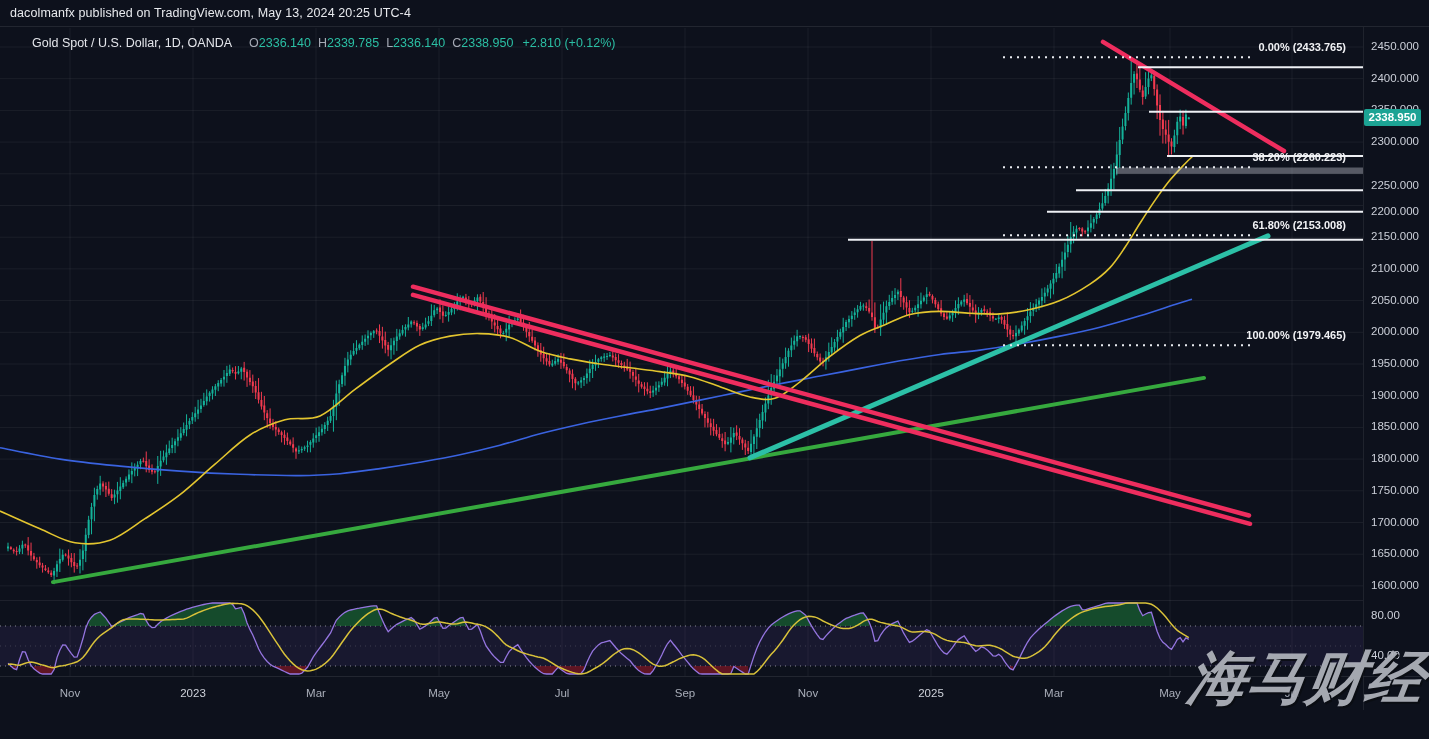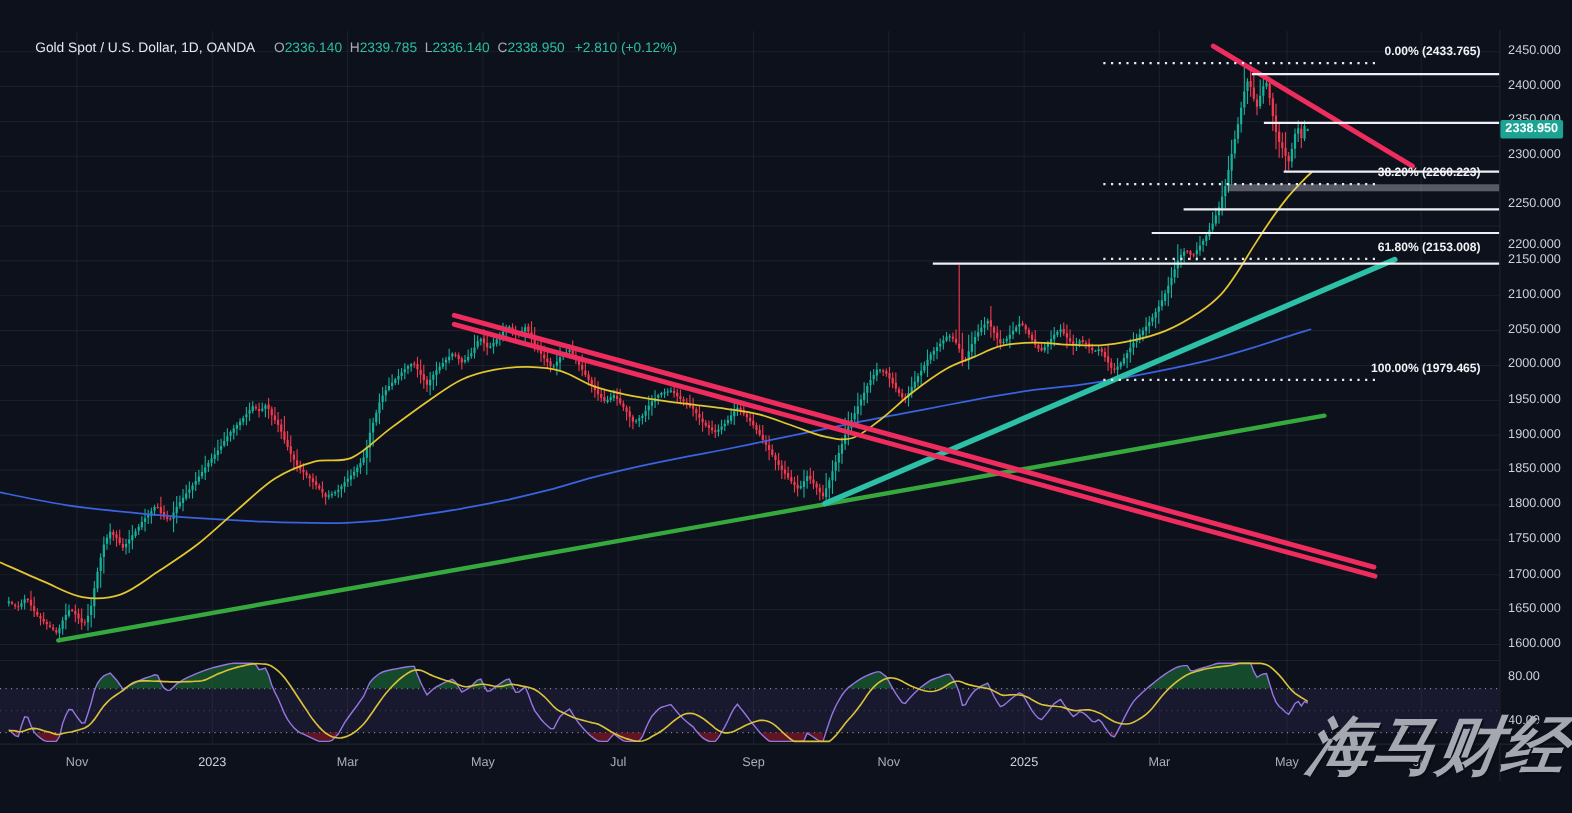--- a/index.html
+++ b/index.html
@@ -124,32 +124,35 @@
         <path d="M273.0,666.2L275.8,667.4L278.7,668.7L281.6,670.1L284.5,671.5L287.4,672.8L290.2,674.0L293.1,674.0L296.0,674.0L298.9,674.0L301.8,673.1L304.6,670.2L307.5,667.3L307.5,666L273.0,666Z" fill="rgba(150,25,40,0.60)"></path>
         <path d="M535.0,667.2L537.9,669.7L540.8,672.0L543.7,673.7L546.6,674.0L549.4,674.0L552.3,674.0L555.2,670.6L558.1,667.3L561.0,669.5L563.8,671.5L566.7,673.5L569.6,674.0L572.5,674.0L575.4,674.0L578.2,674.0L581.1,673.5L584.0,669.7L584.0,666L535.0,666Z" fill="rgba(150,25,40,0.60)"></path>
         <path d="M635.8,667.8L638.7,670.6L641.6,672.5L644.5,673.8L647.4,674.0L650.2,674.0L653.1,670.6L653.1,666L635.8,666Z" fill="rgba(150,25,40,0.60)"></path>
         <path d="M693.4,668.7L696.3,671.3L699.2,673.6L702.1,674.0L705.0,674.0L707.8,674.0L710.7,674.0L713.6,674.0L716.5,674.0L719.4,674.0L722.2,674.0L725.1,674.0L728.0,674.0L730.9,673.4L733.8,666.5L736.6,668.2L739.5,670.2L742.4,672.1L745.3,674.0L748.2,674.0L748.2,666L693.4,666Z" fill="rgba(150,25,40,0.60)"></path>
         <path d="M1010.2,668.7L1013.1,669.9L1013.1,666L1010.2,666Z" fill="rgba(150,25,40,0.60)"></path>
         <path d="M8.0,663.1L10.9,666.0L13.8,668.7L16.6,669.7L19.5,659.8L22.4,651.7L25.3,652.2L28.2,659.8L31.0,665.4L33.9,668.7L36.8,671.0L39.7,673.1L42.6,674.0L45.4,674.0L48.3,674.0L51.2,674.0L54.1,669.6L57.0,657.6L59.8,650.2L62.7,645.0L65.6,645.2L68.5,649.6L71.4,653.6L74.2,657.2L77.1,657.0L80.0,648.4L82.9,638.8L85.8,627.9L88.6,621.2L91.5,617.2L94.4,614.3L97.3,613.0L100.2,611.9L103.0,615.0L105.9,618.1L108.8,622.3L111.7,626.4L114.6,625.0L117.4,623.3L120.3,621.9L123.2,620.6L126.1,619.1L129.0,617.7L131.8,616.6L134.7,615.6L137.6,614.6L140.5,613.5L143.4,614.0L146.2,620.7L149.1,625.4L152.0,627.6L154.9,627.4L157.8,624.3L160.6,621.7L163.5,619.8L166.4,618.1L169.3,616.5L172.2,615.2L175.0,613.9L177.9,612.6L180.8,611.4L183.7,610.3L186.6,609.2L189.4,608.3L192.3,607.4L195.2,606.6L198.1,605.9L201.0,605.2L203.8,604.5L206.7,603.8L209.6,603.3L212.5,603.0L215.4,603.0L218.2,603.0L221.1,603.0L224.0,603.0L226.9,603.0L229.8,603.0L232.6,604.3L235.5,608.8L238.4,608.2L241.3,607.4L244.2,613.7L247.0,622.7L249.9,629.4L252.8,635.0L255.7,641.8L258.6,648.7L261.4,654.0L264.3,658.1L267.2,661.5L270.1,664.2L273.0,666.2L275.8,667.4L278.7,668.7L281.6,670.1L284.5,671.5L287.4,672.8L290.2,674.0L293.1,674.0L296.0,674.0L298.9,674.0L301.8,673.1L304.6,670.2L307.5,667.3L310.4,662.1L313.3,656.9L316.2,652.7L319.0,648.9L321.9,645.0L324.8,641.1L327.7,637.0L330.6,632.9L333.4,626.6L336.3,620.3L339.2,617.1L342.1,614.5L345.0,612.3L347.8,610.9L350.7,610.0L353.6,609.3L356.5,608.7L359.4,608.2L362.2,607.6L365.1,607.1L368.0,606.6L370.9,606.1L373.8,605.8L376.6,605.8L379.5,613.4L382.4,620.3L385.3,626.6L388.2,631.7L391.0,629.0L393.9,626.4L396.8,624.3L399.7,622.8L402.6,621.3L405.4,619.9L408.3,618.8L411.2,617.6L414.1,619.9L417.0,624.7L419.8,629.2L422.7,627.6L425.6,625.8L428.5,623.8L431.4,620.8L434.2,618.2L437.1,617.4L440.0,623.0L442.9,628.3L445.8,628.0L448.6,625.8L451.5,623.8L454.4,621.7L457.3,619.7L460.2,617.9L463.0,617.4L465.9,623.7L468.8,629.4L471.7,629.1L474.6,626.7L477.4,624.4L480.3,631.1L483.2,639.3L486.1,646.0L489.0,650.0L491.8,653.8L494.7,657.1L497.6,659.8L500.5,662.4L503.4,662.4L506.2,656.7L509.1,651.6L512.0,648.7L514.9,646.6L517.8,644.6L520.6,649.1L523.5,653.7L526.4,657.7L529.3,661.2L532.2,664.4L535.0,667.2L537.9,669.7L540.8,672.0L543.7,673.7L546.6,674.0L549.4,674.0L552.3,674.0L555.2,670.6L558.1,667.3L561.0,669.5L563.8,671.5L566.7,673.5L569.6,674.0L572.5,674.0L575.4,674.0L578.2,674.0L581.1,673.5L584.0,669.7L586.9,662.5L589.8,656.2L592.6,651.1L595.5,647.9L598.4,644.9L601.3,642.9L604.2,642.2L607.0,641.3L609.9,640.5L612.8,644.0L615.7,647.5L618.6,650.8L621.4,653.6L624.3,656.1L627.2,658.5L630.1,660.8L633.0,664.5L635.8,667.8L638.7,670.6L641.6,672.5L644.5,673.8L647.4,674.0L650.2,674.0L653.1,670.6L656.0,665.6L658.9,660.8L661.8,655.0L664.6,649.0L667.5,643.8L670.4,640.2L673.3,644.0L676.2,647.5L679.0,651.1L681.9,655.1L684.8,658.6L687.7,662.2L690.6,665.7L693.4,668.7L696.3,671.3L699.2,673.6L702.1,674.0L705.0,674.0L707.8,674.0L710.7,674.0L713.6,674.0L716.5,674.0L719.4,674.0L722.2,674.0L725.1,674.0L728.0,674.0L730.9,673.4L733.8,666.5L736.6,668.2L739.5,670.2L742.4,672.1L745.3,674.0L748.2,674.0L751.0,665.1L753.9,656.4L756.8,648.5L759.7,642.0L762.6,636.6L765.4,632.0L768.3,628.1L771.2,625.1L774.1,622.8L777.0,620.7L779.8,618.7L782.7,617.0L785.6,615.4L788.5,613.9L791.4,612.7L794.2,611.7L797.1,610.8L800.0,610.8L802.9,613.0L805.8,615.3L808.6,620.6L811.5,625.8L814.4,630.6L817.3,634.8L820.2,638.7L823.0,639.4L825.9,635.9L828.8,632.7L831.7,629.7L834.6,627.0L837.4,624.6L840.3,622.4L843.2,620.3L846.1,618.4L849.0,617.3L851.8,616.2L854.7,615.2L857.6,614.1L860.5,613.1L863.4,613.0L866.2,616.8L869.1,622.1L872.0,629.5L874.9,641.2L877.8,640.6L880.6,635.0L883.5,630.9L886.4,627.6L889.3,625.5L892.2,623.6L895.0,622.3L897.9,621.0L900.8,627.3L903.7,633.2L906.6,638.0L909.4,642.4L912.3,641.2L915.2,638.9L918.1,636.4L921.0,633.9L923.8,631.8L926.7,629.8L929.6,631.1L932.5,636.2L935.4,641.2L938.2,646.0L941.1,649.9L944.0,652.9L946.9,654.2L949.8,650.8L952.6,647.4L955.5,643.2L958.4,639.6L961.3,637.6L964.2,635.8L967.0,640.2L969.9,644.3L972.8,648.0L975.7,651.5L978.6,649.5L981.4,646.8L984.3,647.8L987.2,649.9L990.1,652.7L993.0,655.8L995.8,656.1L998.7,654.2L1001.6,656.6L1004.5,661.4L1007.4,665.3L1010.2,668.7L1013.1,669.9L1016.0,664.6L1018.9,659.2L1021.8,653.1L1024.6,647.6L1027.5,642.3L1030.4,637.8L1033.3,634.6L1036.2,631.8L1039.0,629.1L1041.9,626.6L1044.8,624.0L1047.7,621.7L1050.6,619.3L1053.4,617.1L1056.3,614.9L1059.2,612.9L1062.1,610.9L1065.0,609.2L1067.8,607.7L1070.7,606.3L1073.6,605.6L1076.5,605.1L1079.4,605.1L1082.2,609.6L1085.1,609.9L1088.0,608.9L1090.9,607.9L1093.8,607.0L1096.6,606.2L1099.5,605.3L1102.4,604.4L1105.3,603.4L1108.2,603.0L1111.0,603.0L1113.9,603.0L1116.8,603.0L1119.7,603.0L1122.6,603.0L1125.4,603.0L1128.3,603.0L1131.2,603.0L1134.1,603.0L1137.0,603.0L1139.8,610.4L1142.7,615.7L1145.6,614.0L1148.5,612.7L1151.4,612.3L1154.2,621.8L1157.1,631.3L1160.0,638.3L1162.9,642.3L1165.8,644.6L1168.6,647.5L1171.5,649.4L1174.4,644.7L1177.3,639.5L1180.2,637.7L1183.0,641.8L1185.9,637.9L1188.8,639.3" stroke="#9575e0" stroke-width="1.3" fill="none"></path>
         <path d="M8.0,664.4L10.9,664.1L13.8,664.4L16.6,665.1L19.5,665.2L22.4,664.3L25.3,663.2L28.2,662.4L31.0,662.1L33.9,662.5L36.8,663.3L39.7,664.3L42.6,665.1L45.4,665.7L48.3,666.7L51.2,667.6L54.1,667.7L57.0,666.8L59.8,666.1L62.7,665.7L65.6,665.2L68.5,664.4L71.4,663.6L74.2,662.8L77.1,661.8L80.0,660.0L82.9,657.5L85.8,654.0L88.6,650.0L91.5,645.6L94.4,641.7L97.3,638.5L100.2,635.7L103.0,633.6L105.9,631.6L108.8,629.7L111.7,627.7L114.6,625.4L117.4,623.0L120.3,621.1L123.2,619.8L126.1,619.2L129.0,619.0L131.8,618.9L134.7,619.0L137.6,619.1L140.5,619.3L143.4,619.2L146.2,619.4L149.1,619.6L152.0,619.7L154.9,619.9L157.8,619.9L160.6,619.9L163.5,619.9L166.4,619.8L169.3,619.7L172.2,619.6L175.0,619.5L177.9,619.3L180.8,619.2L183.7,618.9L186.6,618.1L189.4,616.9L192.3,615.4L195.2,614.0L198.1,612.6L201.0,611.5L203.8,610.4L206.7,609.4L209.6,608.4L212.5,607.5L215.4,606.7L218.2,605.9L221.1,605.3L224.0,604.6L226.9,604.0L229.8,603.5L232.6,603.3L235.5,603.4L238.4,603.6L241.3,603.7L244.2,604.4L247.0,605.7L249.9,607.6L252.8,609.9L255.7,612.7L258.6,616.0L261.4,619.8L264.3,623.8L267.2,628.2L270.1,632.7L273.0,637.1L275.8,641.3L278.7,645.6L281.6,650.1L284.5,654.2L287.4,657.8L290.2,661.0L293.1,663.9L296.0,666.4L298.9,668.3L301.8,669.7L304.6,670.5L307.5,670.9L310.4,670.8L313.3,670.1L316.2,669.1L319.0,667.7L321.9,665.9L324.8,663.7L327.7,661.1L330.6,658.2L333.4,654.7L336.3,650.6L339.2,646.5L342.1,642.3L345.0,638.2L347.8,634.2L350.7,630.4L353.6,627.0L356.5,623.9L359.4,621.0L362.2,618.3L365.1,615.9L368.0,613.7L370.9,611.8L373.8,610.3L376.6,609.3L379.5,609.0L382.4,609.4L385.3,610.5L388.2,611.9L391.0,613.3L393.9,614.5L396.8,615.6L399.7,616.7L402.6,617.7L405.4,618.6L408.3,619.4L411.2,620.3L414.1,621.3L417.0,622.6L419.8,623.7L422.7,624.3L425.6,624.2L428.5,623.6L431.4,623.1L434.2,622.5L437.1,622.0L440.0,622.0L442.9,622.5L445.8,623.1L448.6,623.6L451.5,624.0L454.4,624.1L457.3,623.8L460.2,623.0L463.0,622.3L465.9,622.1L468.8,622.5L471.7,623.1L474.6,623.7L477.4,624.2L480.3,624.8L483.2,625.6L486.1,626.8L489.0,628.6L491.8,630.7L494.7,633.2L497.6,636.1L500.5,639.3L503.4,642.5L506.2,644.9L509.1,646.5L512.0,647.9L514.9,649.3L517.8,650.7L520.6,652.0L523.5,653.0L526.4,653.9L529.3,654.7L532.2,655.4L535.0,656.2L537.9,656.9L540.8,657.5L543.7,658.3L546.6,659.7L549.4,661.4L552.3,663.2L555.2,665.0L558.1,666.6L561.0,668.0L563.8,669.3L566.7,670.4L569.6,671.5L572.5,672.4L575.4,673.2L578.2,673.8L581.1,673.9L584.0,673.6L586.9,672.7L589.8,671.3L592.6,669.6L595.5,668.0L598.4,666.4L601.3,664.5L604.2,662.4L607.0,660.1L609.9,657.6L612.8,655.2L615.7,653.0L618.6,651.1L621.4,649.6L624.3,648.7L627.2,648.4L630.1,648.7L633.0,649.7L635.8,651.1L638.7,652.9L641.6,655.0L644.5,657.3L647.4,659.7L650.2,662.2L653.1,664.1L656.0,665.4L658.9,666.2L661.8,666.3L664.6,665.7L667.5,664.7L670.4,663.2L673.3,661.8L676.2,660.3L679.0,658.9L681.9,657.7L684.8,656.6L687.7,655.7L690.6,654.9L693.4,654.8L696.3,655.2L699.2,656.1L702.1,657.6L705.0,659.6L707.8,662.2L710.7,665.0L713.6,667.7L716.5,670.2L719.4,672.5L722.2,674.0L725.1,674.0L728.0,674.0L730.9,674.0L733.8,674.0L736.6,674.0L739.5,674.0L742.4,674.0L745.3,674.0L748.2,674.0L751.0,674.0L753.9,674.0L756.8,671.7L759.7,668.8L762.6,665.3L765.4,661.6L768.3,657.8L771.2,654.3L774.1,651.2L777.0,647.8L779.8,644.1L782.7,640.2L785.6,636.0L788.5,631.6L791.4,627.8L794.2,624.7L797.1,622.0L800.0,619.7L802.9,618.0L805.8,616.9L808.6,616.3L811.5,616.4L814.4,616.9L817.3,617.9L820.2,619.4L823.0,621.0L825.9,622.4L828.8,623.8L831.7,625.0L834.6,626.1L837.4,627.1L840.3,627.9L843.2,628.4L846.1,628.6L849.0,628.4L851.8,627.7L854.7,626.6L857.6,625.1L860.5,623.3L863.4,621.4L866.2,620.1L869.1,619.3L872.0,619.3L874.9,620.3L877.8,621.5L880.6,622.4L883.5,623.1L886.4,623.8L889.3,624.3L892.2,624.9L895.0,625.4L897.9,625.9L900.8,626.9L903.7,628.3L906.6,629.8L909.4,631.3L912.3,632.1L915.2,632.0L918.1,631.7L921.0,631.6L923.8,631.6L926.7,631.8L929.6,632.2L932.5,633.1L935.4,634.4L938.2,636.2L941.1,637.8L944.0,639.3L946.9,640.4L949.8,641.0L952.6,641.5L955.5,641.8L958.4,642.0L961.3,642.3L964.2,642.5L967.0,643.3L969.9,644.2L972.8,645.1L975.7,645.8L978.6,646.1L981.4,645.8L984.3,645.5L987.2,645.2L990.1,645.3L993.0,645.9L995.8,646.8L998.7,647.9L1001.6,649.2L1004.5,651.1L1007.4,652.9L1010.2,654.6L1013.1,656.2L1016.0,657.1L1018.9,657.8L1021.8,658.2L1024.6,658.2L1027.5,657.7L1030.4,656.6L1033.3,655.1L1036.2,653.4L1039.0,651.6L1041.9,649.4L1044.8,646.8L1047.7,643.6L1050.6,640.1L1053.4,636.3L1056.3,632.8L1059.2,629.5L1062.1,626.5L1065.0,623.7L1067.8,621.3L1070.7,619.0L1073.6,616.9L1076.5,615.0L1079.4,613.3L1082.2,612.1L1085.1,611.1L1088.0,610.2L1090.9,609.4L1093.8,608.6L1096.6,608.0L1099.5,607.5L1102.4,607.0L1105.3,606.6L1108.2,606.2L1111.0,605.9L1113.9,605.6L1116.8,605.2L1119.7,604.8L1122.6,604.1L1125.4,603.3L1128.3,603.0L1131.2,603.0L1134.1,603.0L1137.0,603.0L1139.8,603.0L1142.7,603.0L1145.6,603.0L1148.5,603.5L1151.4,604.3L1154.2,605.8L1157.1,608.0L1160.0,610.8L1162.9,613.8L1165.8,617.1L1168.6,620.6L1171.5,624.3L1174.4,627.6L1177.3,630.3L1180.2,632.3L1183.0,634.1L1185.9,635.8L1188.8,637.7" stroke="#d9c23a" stroke-width="1.5" fill="none"></path>
       </g>
     </svg>
 
+  <div id="topbar">
+    <span class="note">dacolmanfx published on TradingView.com, May 13, 2024 20:25 UTC-4</span>
+  </div>
 
   <div id="legend">
     <span class="t">Gold Spot / U.S. Dollar, 1D, OANDA</span><span class="k">O</span><span class="v">2336.140</span><span class="k">H</span><span class="v">2339.785</span><span class="k">L</span><span class="v">2336.140</span><span class="k">C</span><span class="v">2338.950</span><span class="chg">+2.810 (+0.12%)</span>
   </div>
 
   <div id="price-axis-labels">
       <div class="axlabel" style="left: 1371px; top: 40px;">2450.000</div>
       <div class="axlabel" style="left: 1371px; top: 71.7px;">2400.000</div>
       <div class="axlabel" style="left: 1371px; top: 103.4px;">2350.000</div>
       <div class="axlabel" style="left: 1371px; top: 135.1px;">2300.000</div>
       <div class="axlabel" style="left: 1371px; top: 166.8px; margin-top: 12px;">2250.000</div>
-      <div class="axlabel" style="left: 1371px; top: 216px;">2200.000</div>
+      <div class="axlabel" style="left: 1371px; top: 205px;">2200.000</div>
       <div class="axlabel" style="left: 1371px; top: 230.2px;">2150.000</div>
       <div class="axlabel" style="left: 1371px; top: 261.9px;">2100.000</div>
       <div class="axlabel" style="left: 1371px; top: 293.6px;">2050.000</div>
       <div class="axlabel" style="left: 1371px; top: 325.3px;">2000.000</div>
       <div class="axlabel" style="left: 1371px; top: 357px;">1950.000</div>
       <div class="axlabel" style="left: 1371px; top: 388.7px;">1900.000</div>
       <div class="axlabel" style="left: 1371px; top: 420.4px;">1850.000</div>
       <div class="axlabel" style="left: 1371px; top: 452.1px;">1800.000</div>
       <div class="axlabel" style="left: 1371px; top: 483.8px;">1750.000</div>
       <div class="axlabel" style="left: 1371px; top: 515.5px;">1700.000</div>

